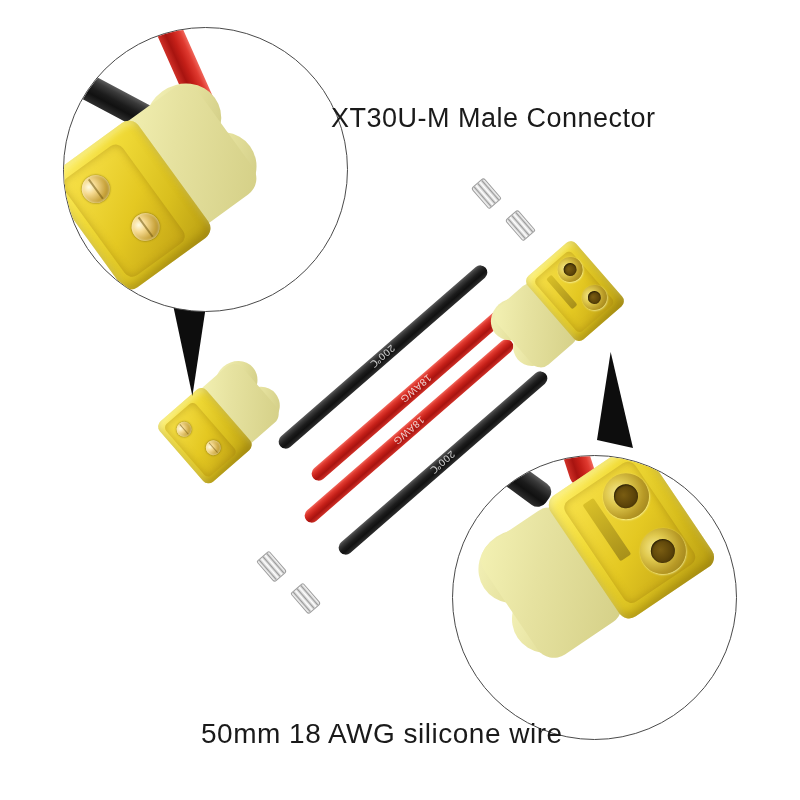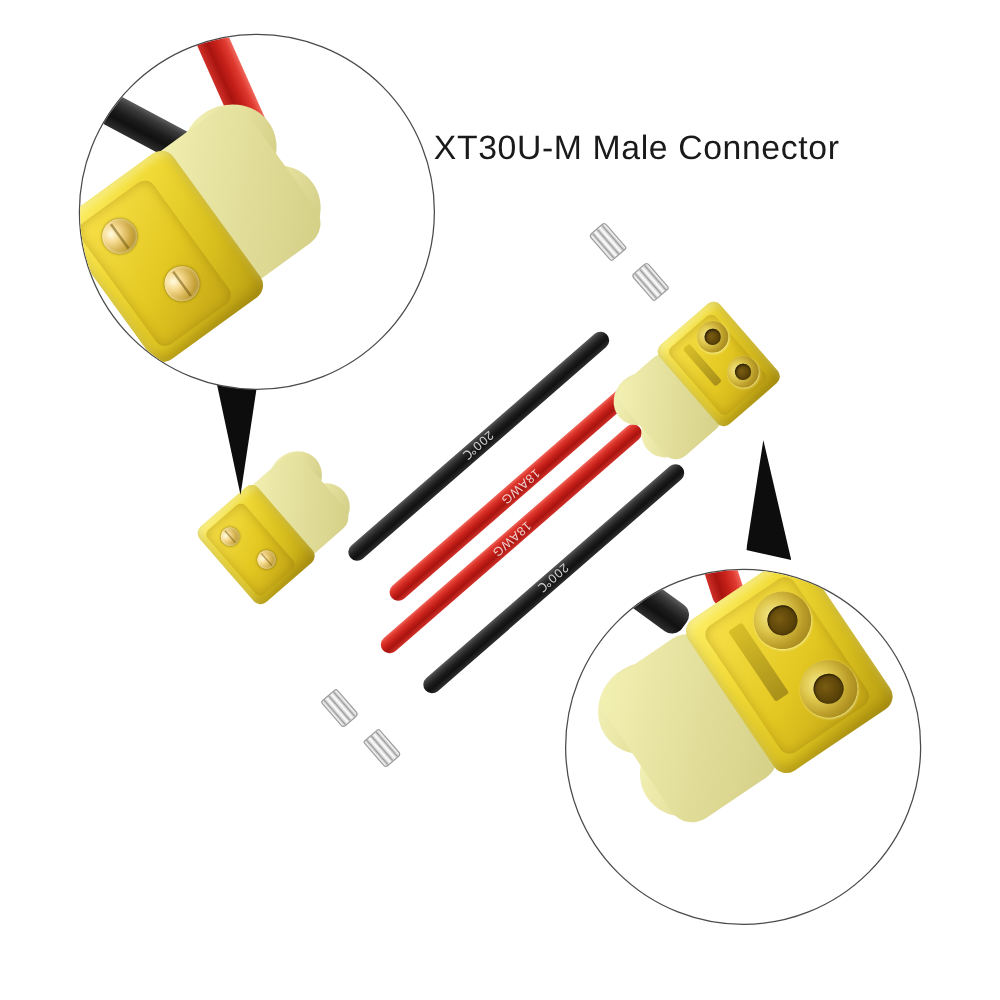--- a/index.html
+++ b/index.html
@@ -17,21 +17,21 @@
   }
 
   
   .label {
     position: absolute;
     color: #1a1a1a;
     font-size: 27px;
     letter-spacing: 0.5px;
     white-space: nowrap;
   }
-  #label-male   { left: 347px; top: 103px; }
+  #label-male   { left: 331px; top: 103px; }
   #label-female { left: 64px;  top: 613px; }
   #label-caption{ left: 201px; top: 718px; font-size: 28px; }
 
   
   .inset {
     position: absolute;
     border-radius: 50%;
     border: 1.4px solid #4a4a4a;
     background: #ffffff;
     overflow: hidden;
@@ -248,14 +248,15 @@
       </div>
       <div class="socket" style="left:176px; top:94px; width:46px; height:46px;">
         <div class="bore"></div>
       </div>
     </div>
   </div>
 
   <div class="label" id="label-male">XT30U-M Male Connector</div>
 
 
+  <div class="label" id="label-caption">50mm 18 AWG silicone wire</div>
 
 </div>
 
 </body></html>

